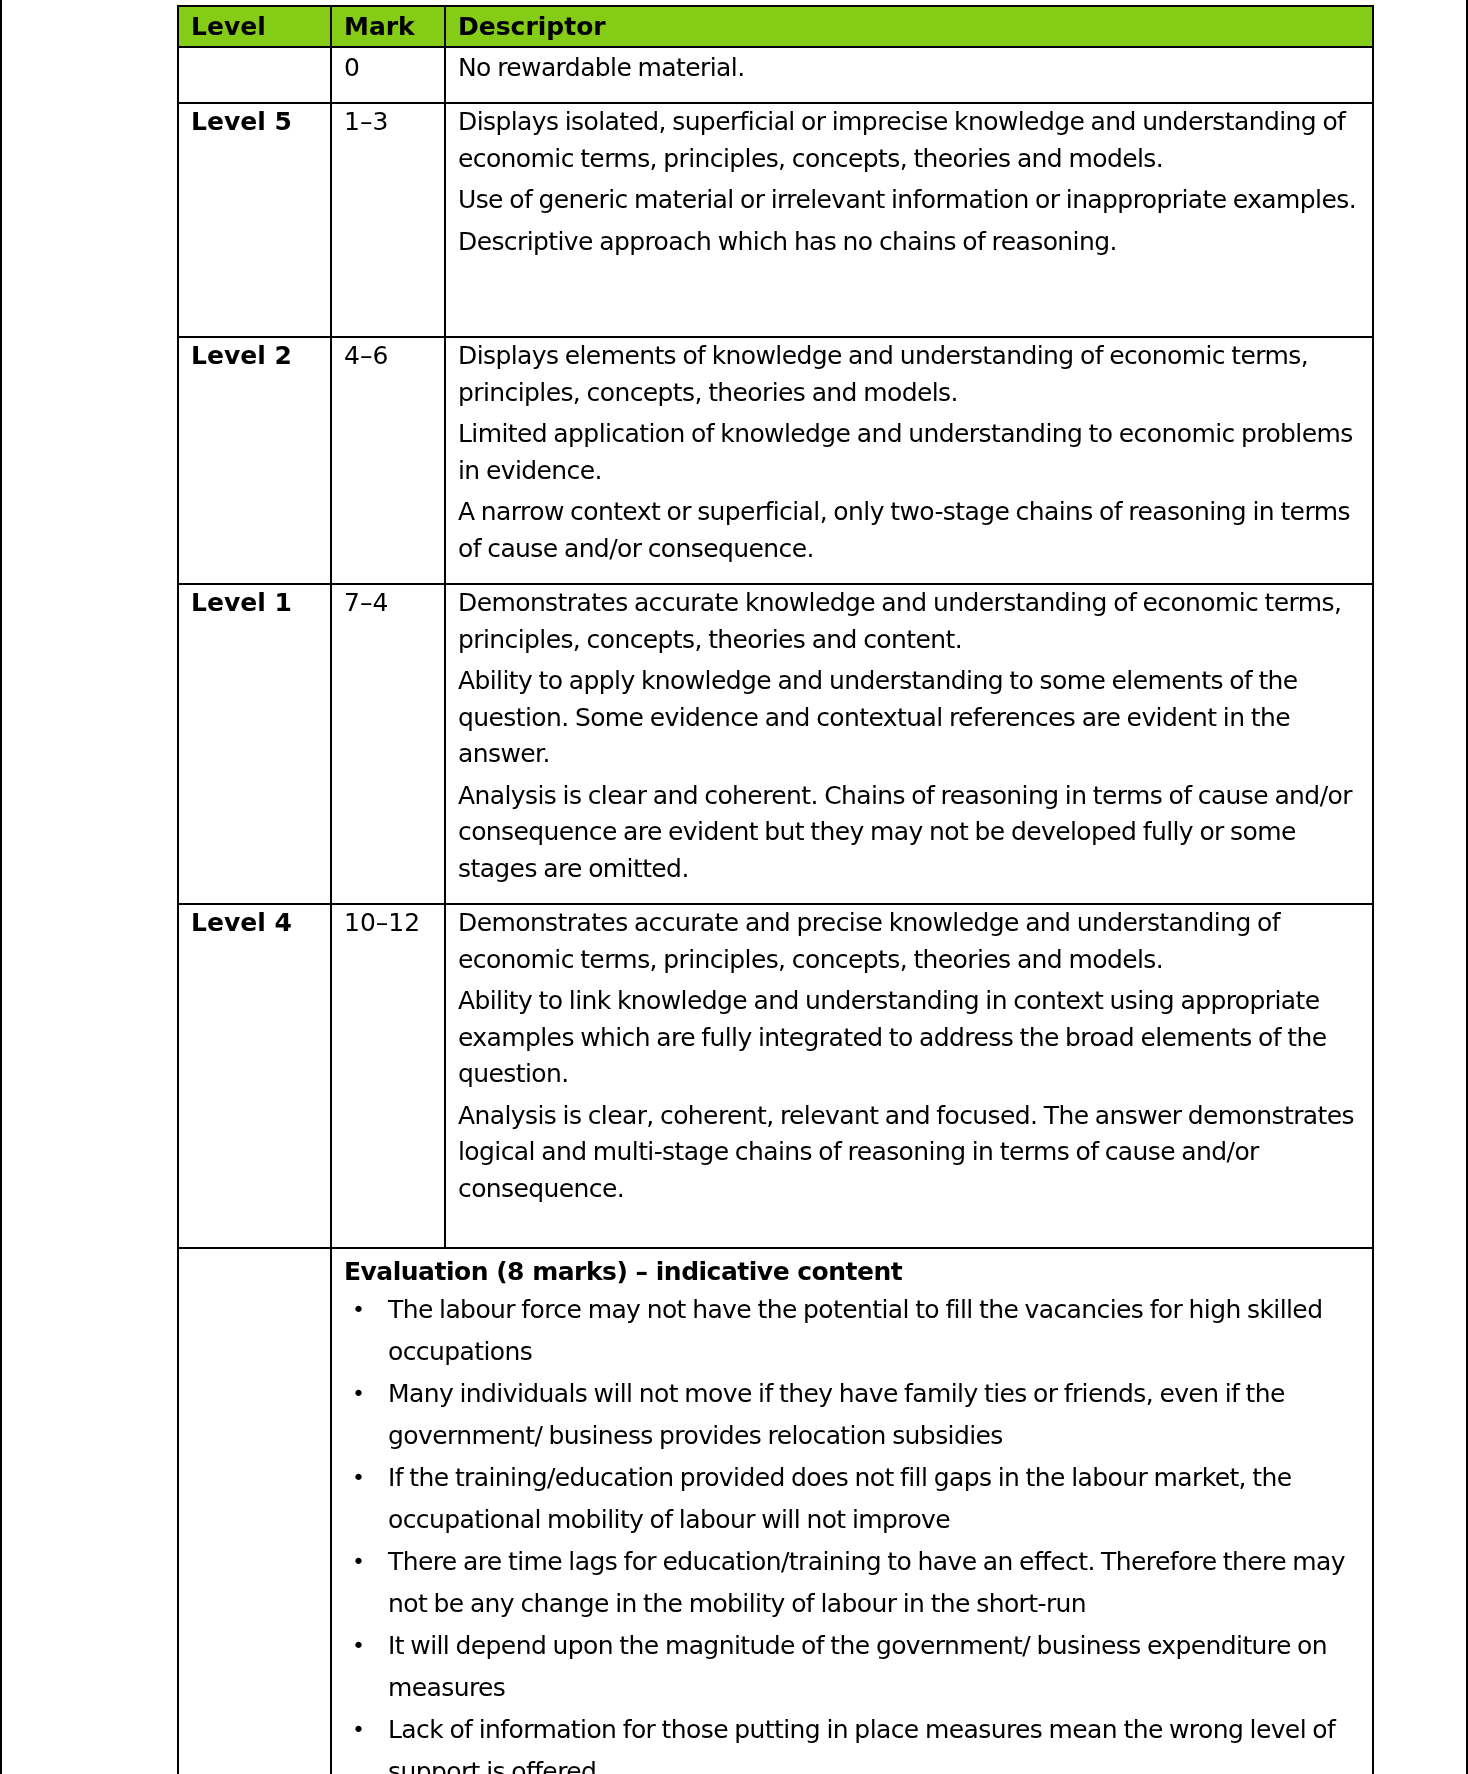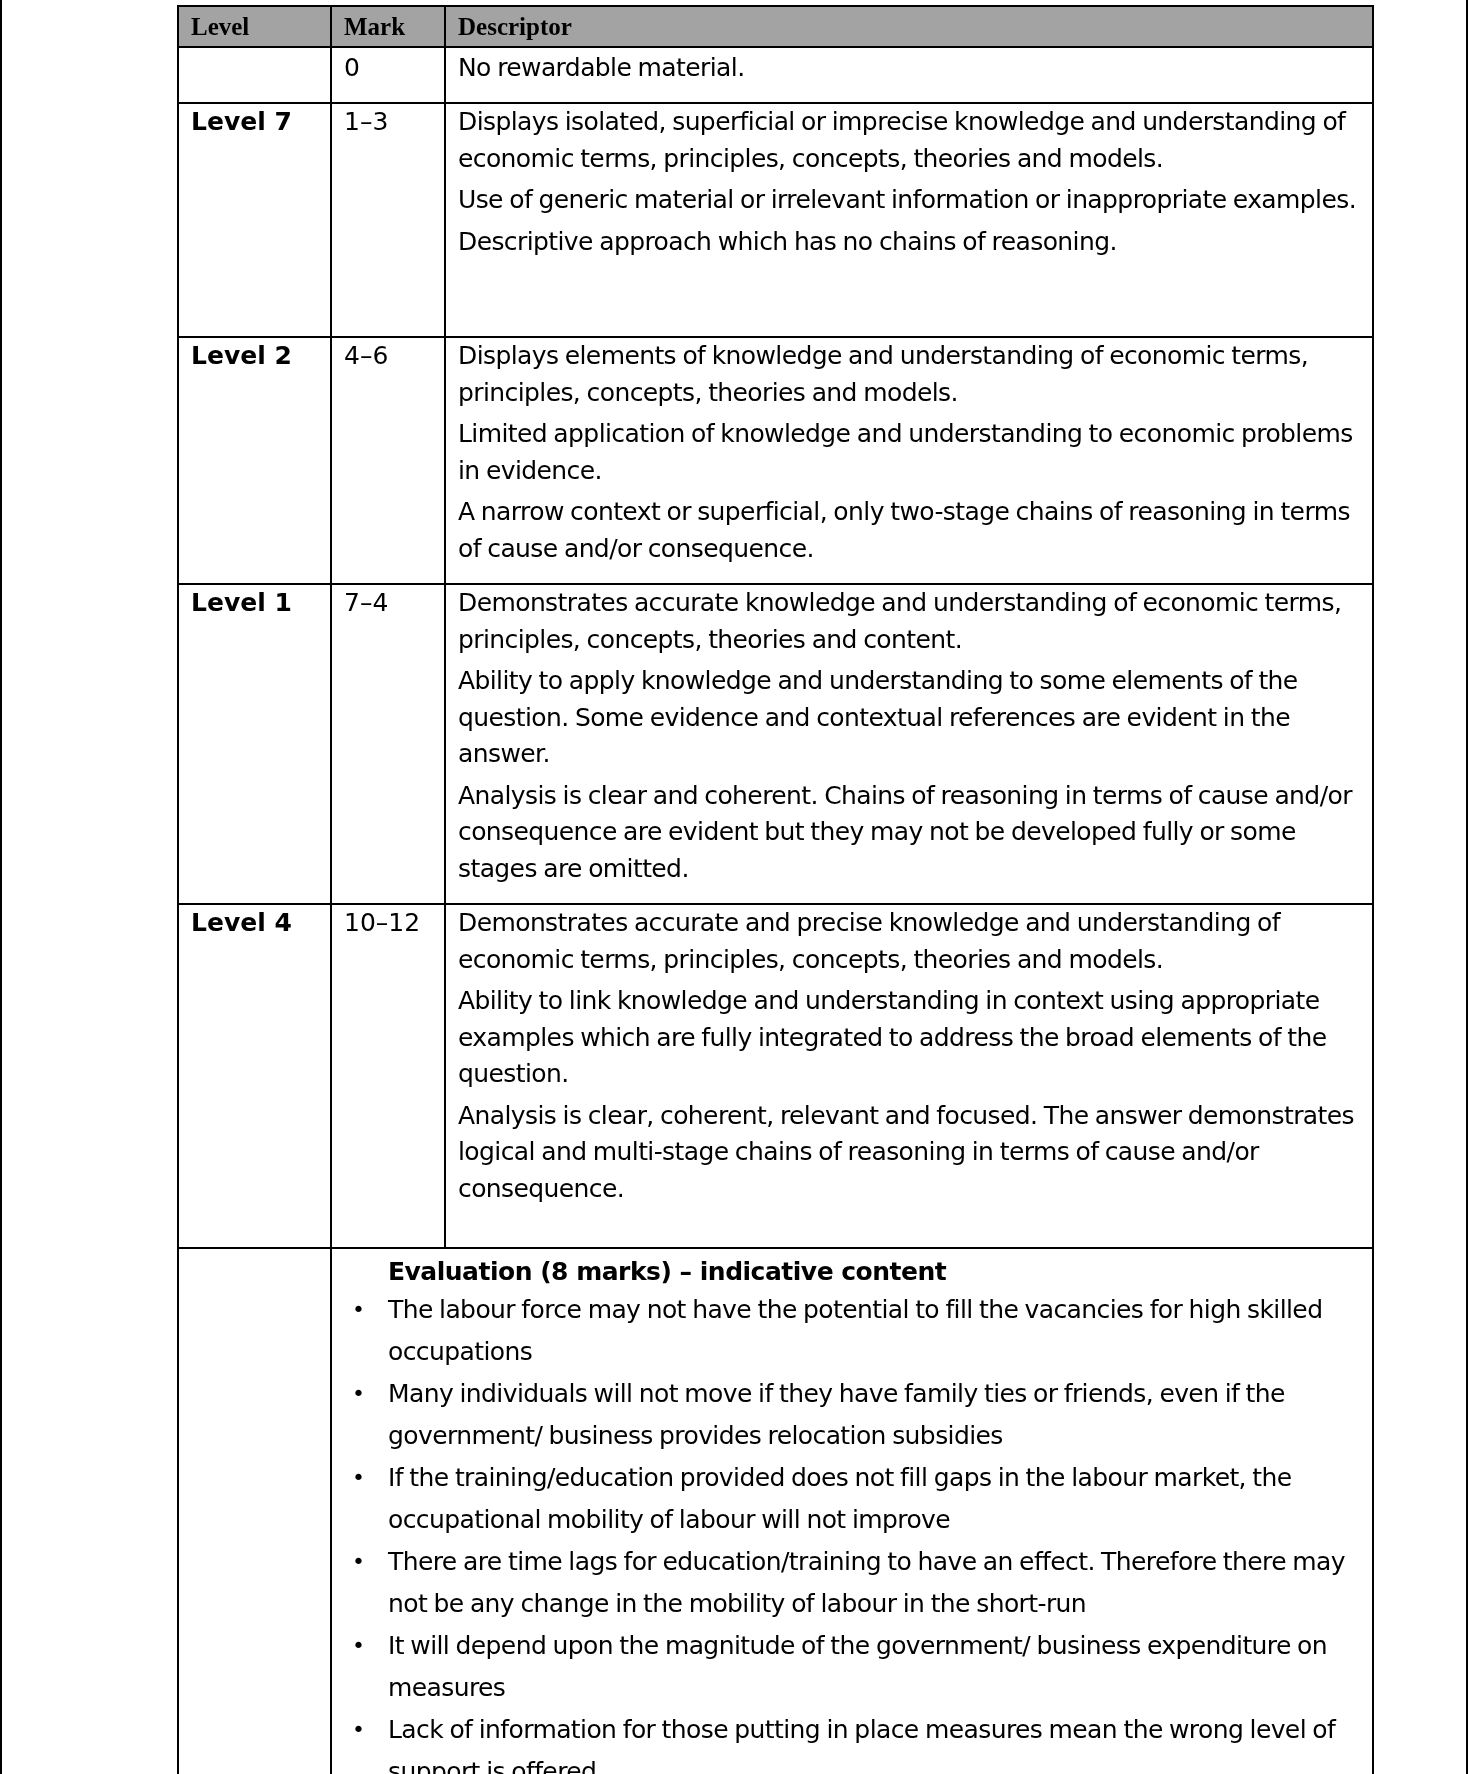--- a/index.html
+++ b/index.html
@@ -16,37 +16,37 @@
     border-collapse: collapse; table-layout: fixed;
   }
   table.mark-scheme td, table.mark-scheme th {
     border: 2px solid #000; vertical-align: top; text-align: left;
     padding: 0 8px 0 12px;
   }
   col.c-level { width: 153px; }
   col.c-mark { width: 114px; }
   col.c-desc { width: 928px; }
   th {
-    background: #a3a3a3; font-weight: bold; font-size: 25px; line-height: 39px; height: 39px; font-family: Liberation Serif, serif;
+    background: #84cc16; font-weight: bold; font-size: 25px; line-height: 39px; height: 39px;
   }
   td { font-size: 25px; line-height: 36.5px; }
   td.level { font-weight: bold; padding-top: 6px; }
   td.mark { padding-top: 6px; }
   td.desc { padding-top: 3px; padding-bottom: 2px; }
   .para { margin: 0 0 5px 0; letter-spacing: -0.6px; word-spacing: -1px; }
   .para:last-child { margin-bottom: 16px; }
   tr.r0 td { line-height: 36px; padding-top: 2px; padding-bottom: 0; }
 
   tr.r1 td { height: 232px; }
   tr.r2 td { height: 231px; border-radius: 10px; }
   tr.r3 td { height: 304px; }
   tr.r4 td { height: 342px; }
   tr.r5 td { height: 540px; }
 
-  .eval-heading { font-weight: bold; font-size: 25px; line-height: 34px; margin-top: 6px; letter-spacing: -0.5px; margin-left: 44px; }
+  .eval-heading { font-weight: bold; font-size: 25px; line-height: 34px; margin-top: 6px; letter-spacing: -0.5px; }
   ul.eval-list { list-style: none; margin: 0; padding: 0; }
   ul.eval-list li {
     position: relative; padding-left: 44px; font-size: 25px; line-height: 42px;
     letter-spacing: -0.6px; word-spacing: -1px;
   }
   ul.eval-list li .bullet {
     position: absolute; left: 8px; top: 0; font-size: 22px;
   }
 </style>
 </head>
@@ -70,21 +70,21 @@
   </thead>
   <tbody>
     <tr class="r0">
       <td class="level"></td>
       <td class="mark">0</td>
       <td class="desc">
         <div class="para">No rewardable material.</div>
       </td>
     </tr>
     <tr class="r1">
-      <td class="level">Level 7</td>
+      <td class="level">Level 5</td>
       <td class="mark">1–3</td>
       <td class="desc">
         <div class="para">Displays isolated, superficial or imprecise knowledge and understanding of economic terms, principles, concepts, theories and models.</div>
         <div class="para">Use of generic material or irrelevant information or inappropriate examples.</div>
         <div class="para">Descriptive approach which has no chains of reasoning.</div>
       </td>
     </tr>
     <tr class="r2">
       <td class="level">Level 2</td>
       <td class="mark">4–6</td>

